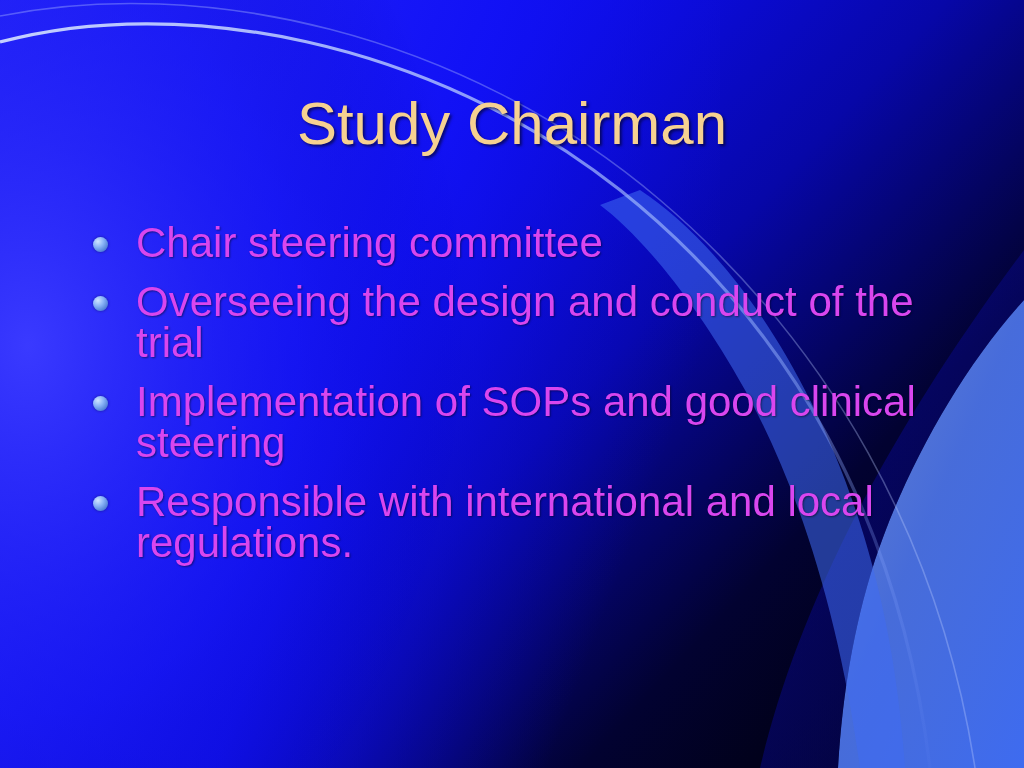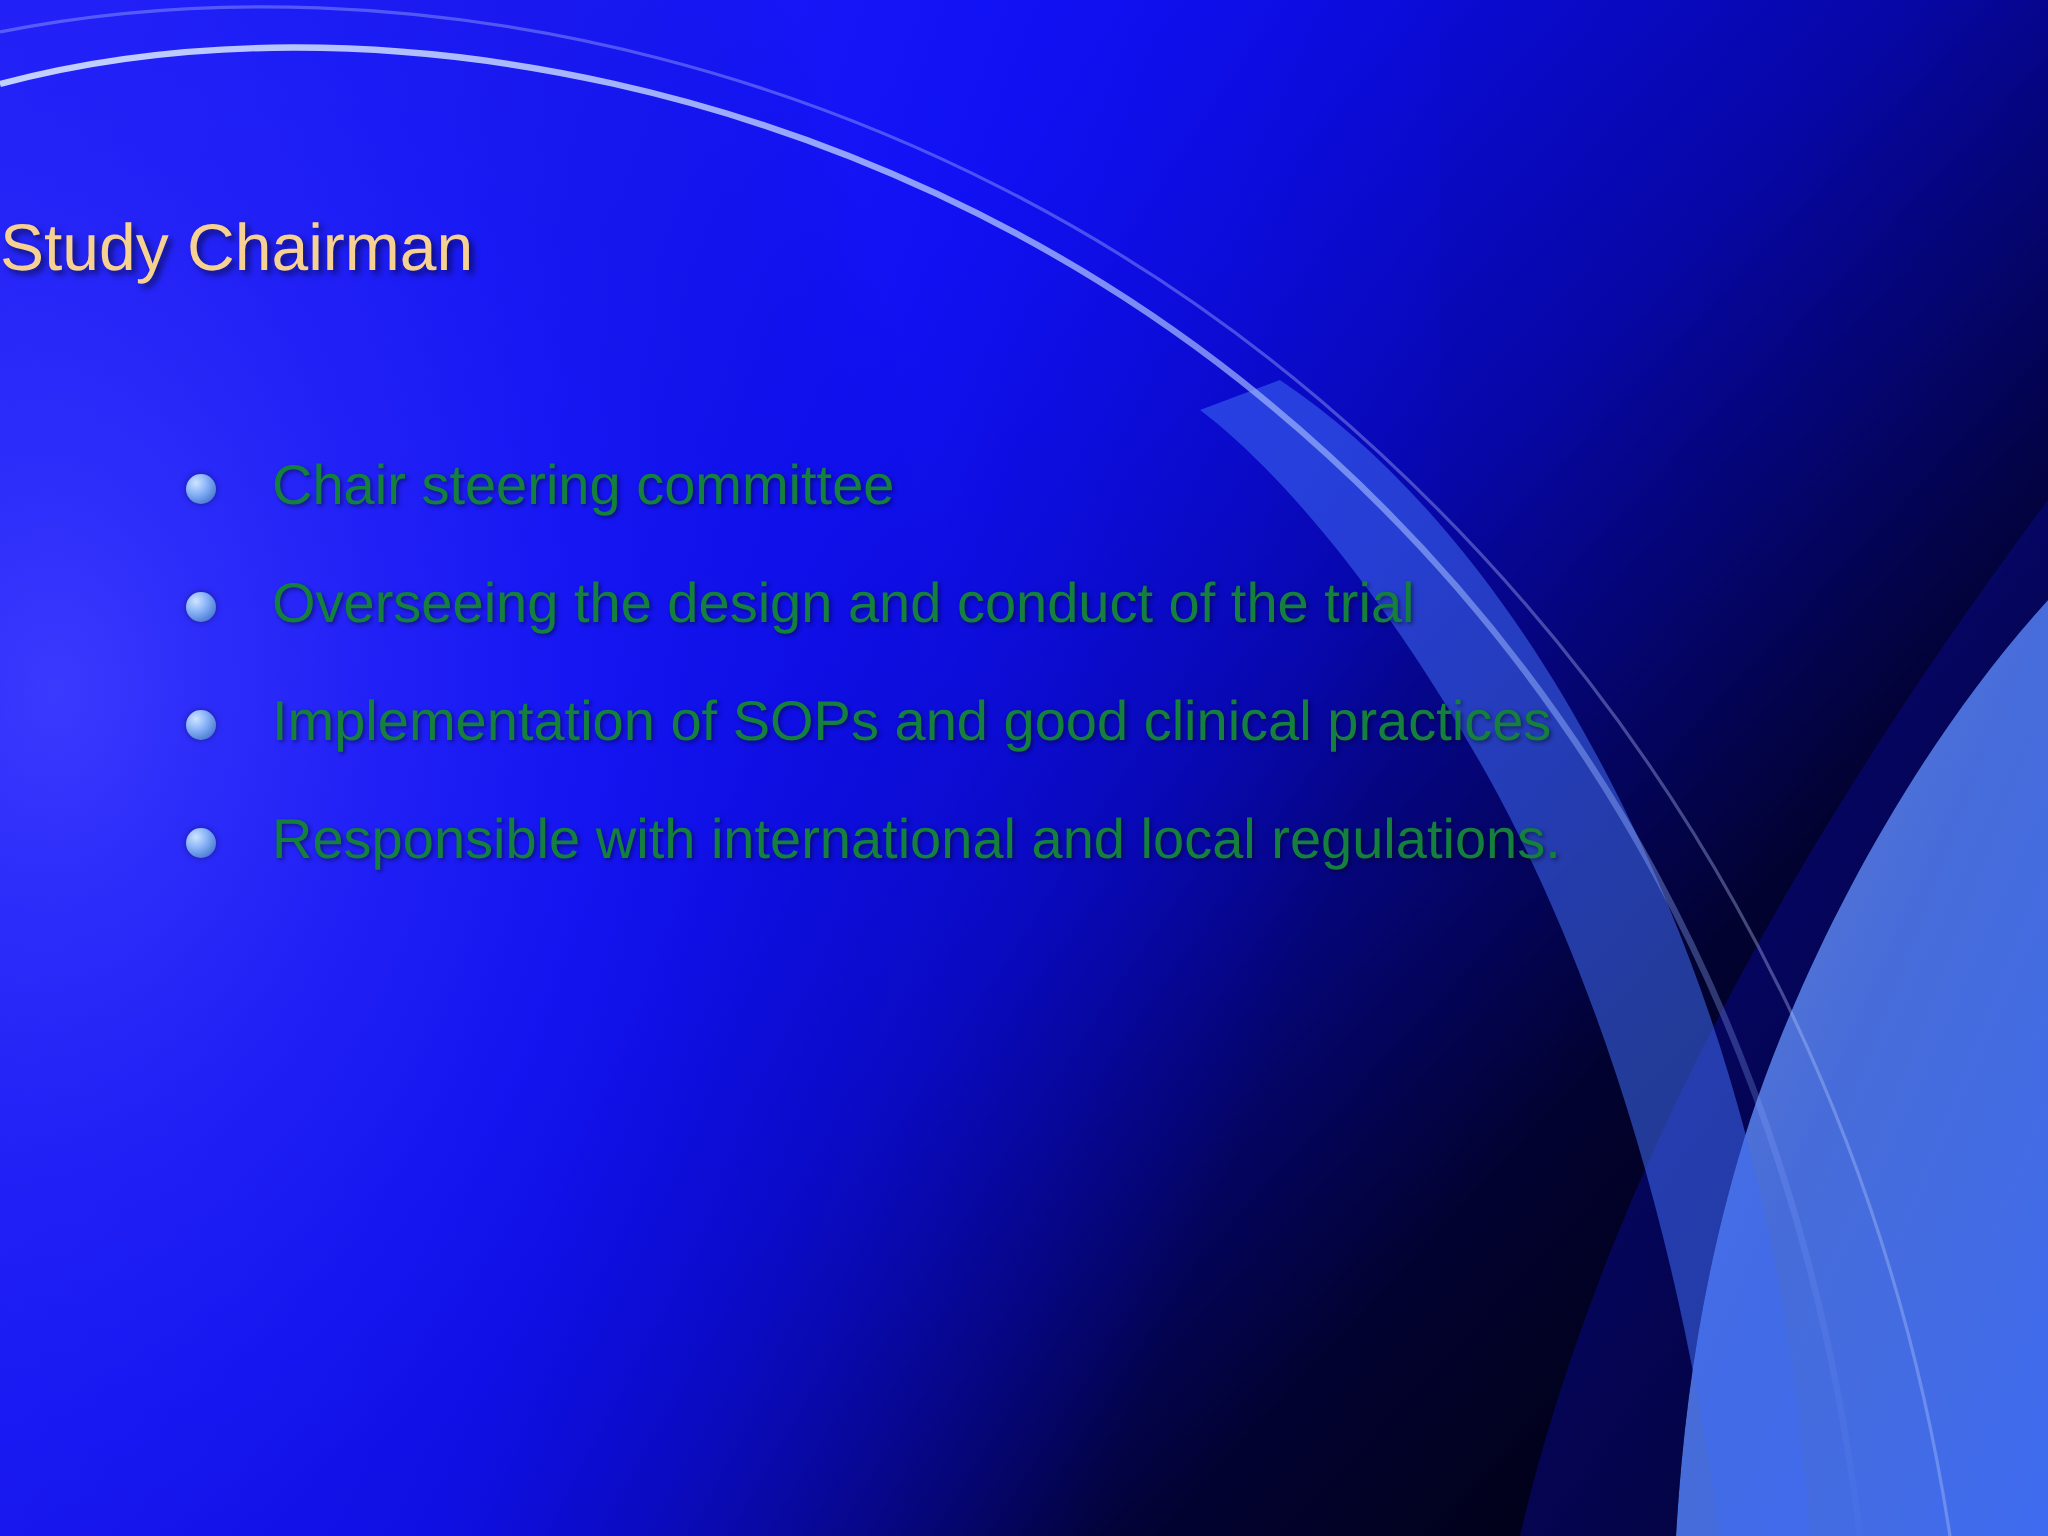--- a/index.html
+++ b/index.html
@@ -26,43 +26,43 @@
   .slide-content {
     position: absolute;
     inset: 0;
     z-index: 5;
   }
   .slide-title {
     position: absolute;
     left: 0;
     top: 98px;
     width: 1024px;
-    text-align: left;
-    font-size: 33px;
+    text-align: center;
+    font-size: 60px;
     line-height: 52px;
     color: #f6d191;
     letter-spacing: 0px;
     font-weight: normal;
     text-shadow: 2px 2px 3px rgba(0,0,0,0.55);
   }
   .bullet-list {
     position: absolute;
     left: 84px;
     top: 222px;
     width: 860px;
     list-style: none;
     margin: 0;
     padding: 0;
   }
   .bullet-item {
     position: relative;
     padding-left: 52px;
     margin-bottom: 18px;
-    color: #15803d;
-    font-size: 28px;
+    color: #d946ef;
+    font-size: 42px;
     line-height: 41px;
     text-shadow: 1px 1px 2px rgba(0,0,0,0.45);
   }
   .bullet-marker {
     position: absolute;
     left: 9px;
     top: 15px;
     width: 15px;
     height: 15px;
     border-radius: 50%;
@@ -135,21 +135,21 @@
       <li class="bullet-item">
         <span class="bullet-marker"></span>
         <span class="bullet-text">Chair steering committee</span>
       </li>
       <li class="bullet-item">
         <span class="bullet-marker"></span>
         <span class="bullet-text">Overseeing the design and conduct of the trial</span>
       </li>
       <li class="bullet-item">
         <span class="bullet-marker"></span>
-        <span class="bullet-text">Implementation of SOPs and good clinical practices</span>
+        <span class="bullet-text">Implementation of SOPs and good clinical steering</span>
       </li>
       <li class="bullet-item">
         <span class="bullet-marker"></span>
         <span class="bullet-text">Responsible with international and local regulations.</span>
       </li>
     </ul>
   </div>
 </div>
 
 </body></html>

